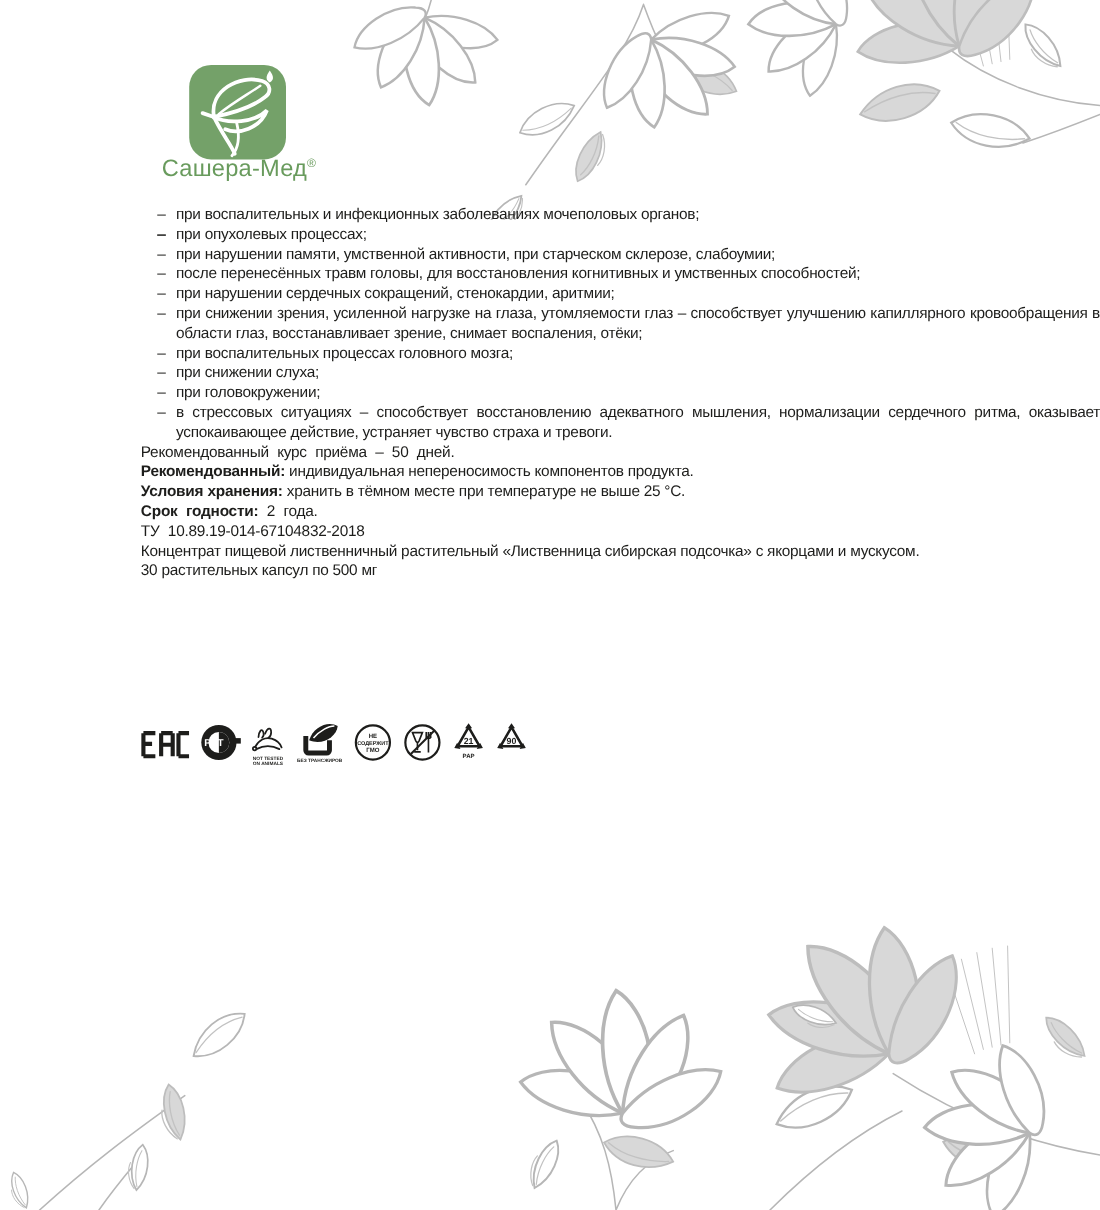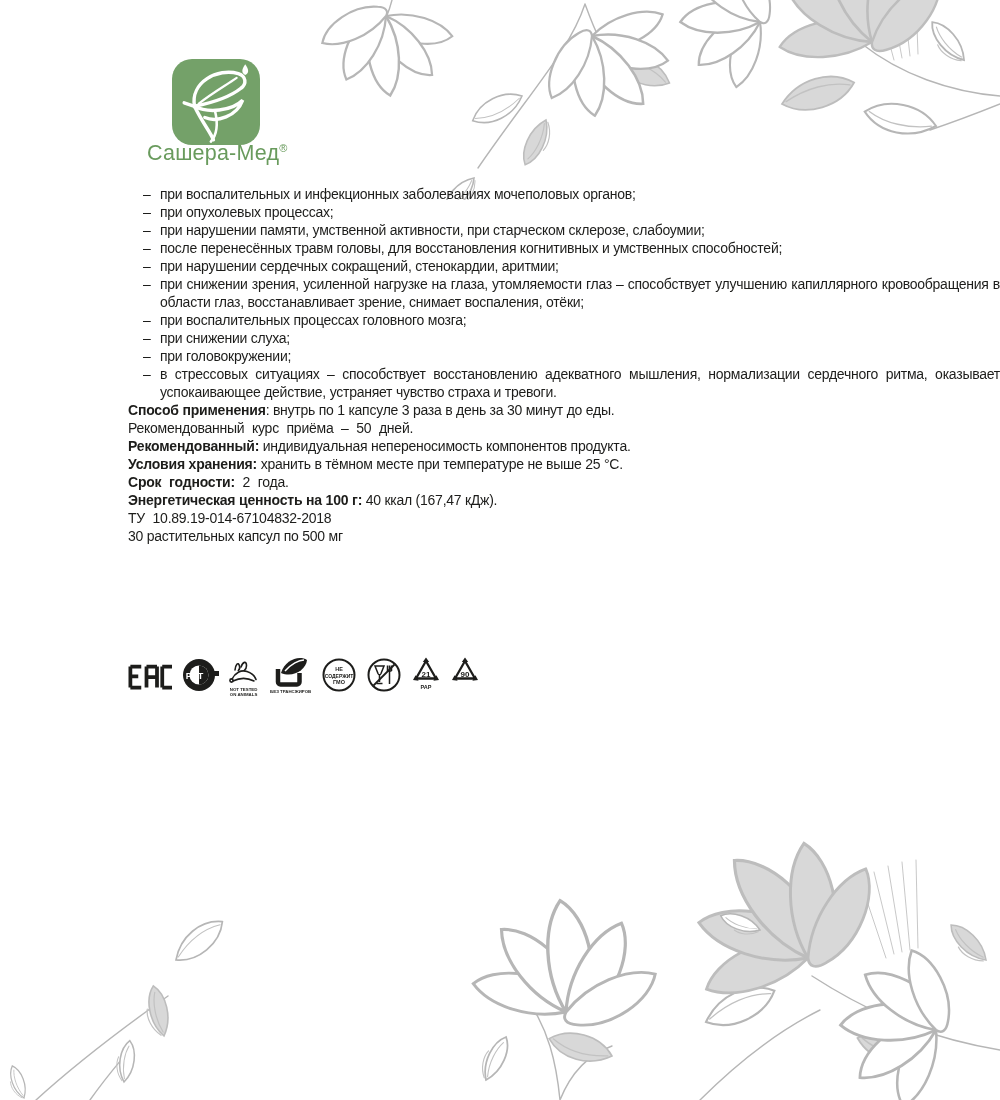--- a/index.html
+++ b/index.html
@@ -127,27 +127,26 @@
         <li><span class="dash">–</span><span>при нарушении памяти, умственной активности, при старческом склерозе, слабоумии;</span></li>
         <li><span class="dash">–</span><span>после перенесённых травм головы, для восстановления когнитивных и умственных способностей;</span></li>
         <li><span class="dash">–</span><span>при нарушении сердечных сокращений, стенокардии, аритмии;</span></li>
         <li><span class="dash">–</span><span>при снижении зрения, усиленной нагрузке на глаза, утомляемости глаз – способствует улучшению капиллярного кровообращения в области глаз, восстанавливает зрение, снимает воспаления, отёки;</span></li>
         <li><span class="dash">–</span><span>при воспалительных процессах головного мозга;</span></li>
         <li><span class="dash">–</span><span>при снижении слуха;</span></li>
         <li><span class="dash">–</span><span>при головокружении;</span></li>
         <li><span class="dash">–</span><span>в стрессовых ситуациях – способствует восстановлению адекватного мышления, нормализации сердечного ритма, оказывает успокаивающее действие, устраняет чувство страха и тревоги.</span></li>
       </ul>
     <div id="info-lines">
-        <div class="info-line"><b>Способ применения</b><span>: внутрь по 1 капсуле 3 раза в день за 30 минут до еды.</span></div>
         <div class="info-line spaced"><span>Рекомендованный курс приёма – 50 дней.</span></div>
         <div class="info-line"><b>Рекомендованный:</b><span> индивидуальная непереносимость компонентов продукта.</span></div>
         <div class="info-line"><b>Условия хранения:</b><span> хранить в тёмном месте при температуре не выше 25 °С.</span></div>
         <div class="info-line spaced"><b>Срок годности:</b><span> 2 года.</span></div>
-        <div class="info-line"><b>Энергетическая ценность на 100 г:</b><span> 40 ккал (167,47 кДж).</span></div>
         <div class="info-line spaced"><span>ТУ 10.89.19-014-67104832-2018</span></div>
+        <div class="info-line"><span>Концентрат пищевой лиственничный растительный «Лиственница сибирская подсочка» с якорцами и мускусом.</span></div>
         <div class="info-line"><span>30 растительных капсул по 500 мг</span></div>
       </div>
   </div>
 
   <div class="certs">
 
     <div class="cert" style="padding-top:6px">
       <svg width="45" height="30" viewBox="0 0 60 36">
         <g class="ink-l" stroke-width="5">
           <path d="M4.5 4 V32 M4.5 4 H19 M4.5 17 H15 M4.5 32 H19"></path>

